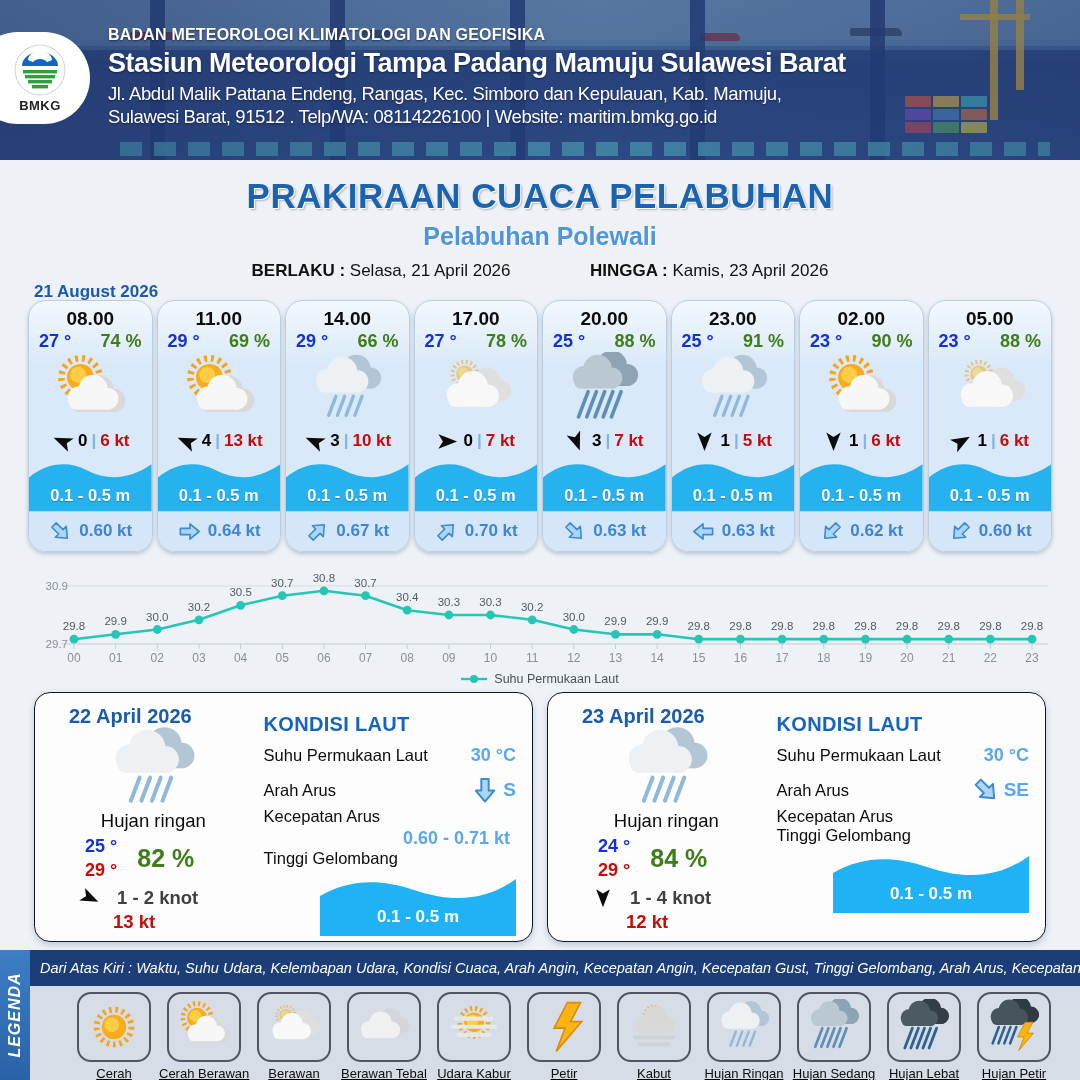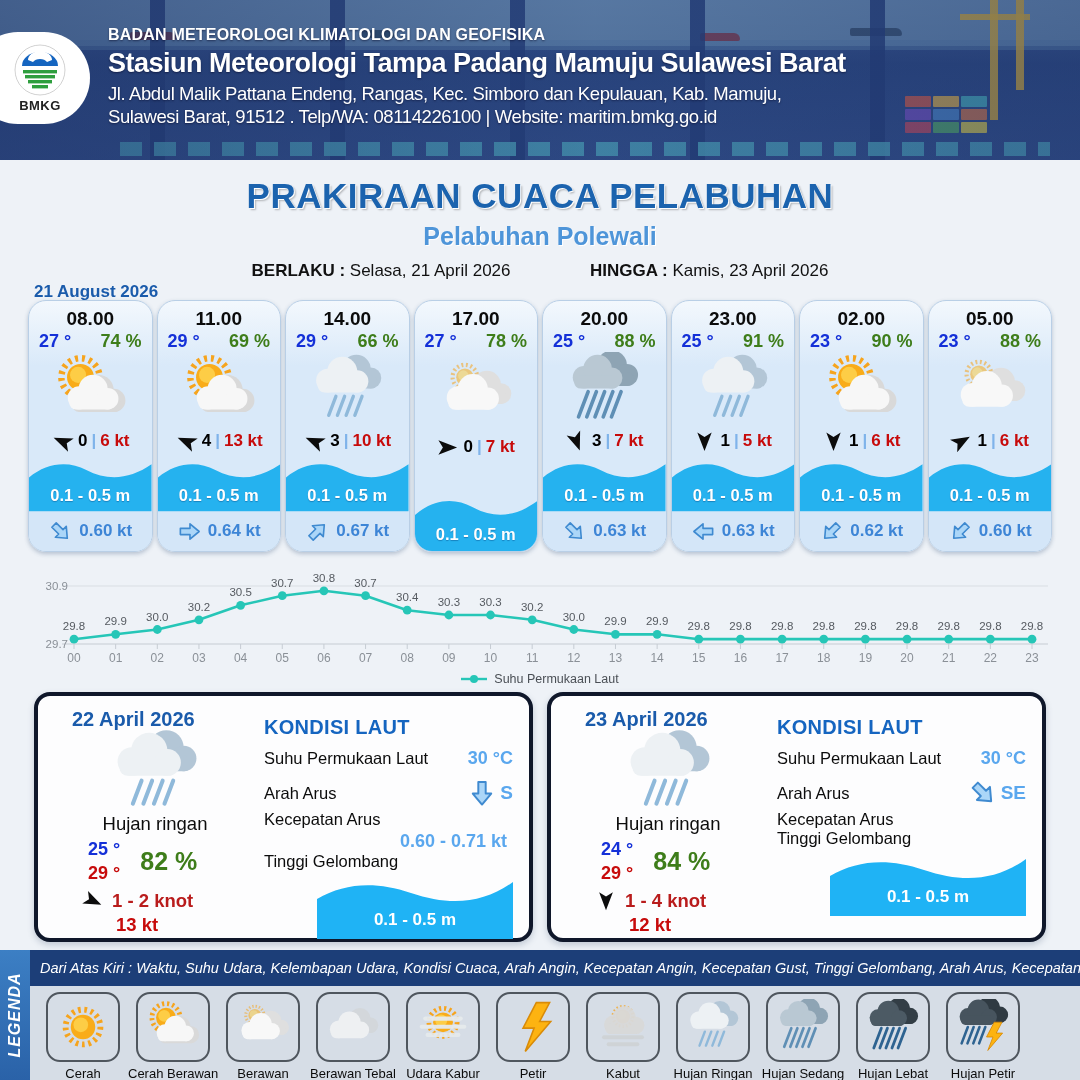--- a/index.html
+++ b/index.html
@@ -62,33 +62,33 @@
   .c-cur{height:42px;background:#d4e6f8;display:flex;align-items:center;justify-content:center;
          gap:6px;font-size:17px;font-weight:800;color:#3d85d6;}
 
   
   .chart-wrap{position:absolute;top:556px;left:28px;right:28px;height:132px;}
   .chart-legend{display:flex;align-items:center;justify-content:center;gap:7px;
                 font-size:12.5px;color:#4a4f55;margin-top:-2px;}
 
   
   .daily{position:absolute;top:692px;left:34px;right:34px;height:250px;display:flex;gap:14px;}
-  .dcard{flex:1;background:#fdfdfe;border:4px solid #0f172a;border-radius:16px;
+  .dcard{flex:1;background:#fdfdfe;border:1px solid #0f172a;border-radius:16px;
          box-shadow:0 3px 6px rgba(60,80,110,.25);display:flex;padding:12px 16px;box-sizing:border-box;}
   .d-left{width:44%;position:relative;}
   .d-date{font-size:20px;font-weight:800;color:#1a5bab;margin-left:18px;}
   .d-icon{height:88px;display:flex;justify-content:center;margin-top:-4px;}
   .d-cond{text-align:center;font-size:18.5px;color:#0c0c0c;margin-top:-2px;}
   .d-temps{display:flex;align-items:center;margin-left:34px;margin-top:2px;gap:20px;}
   .d-tt{display:flex;flex-direction:column;font-size:18px;font-weight:800;line-height:1.35;}
   .d-tmin{color:#1430d8;}
   .d-tmax{color:#c70b0b;}
   .d-hum{font-size:25px;font-weight:800;color:#3e7d1a;}
-  .d-wind{display:flex;align-items:flex-end;gap:8px;margin-left:28px;margin-top:4px;
-          font-size:18.5px;font-weight:800;color:#b91c1c;}
+  .d-wind{display:flex;align-items:flex-end;gap:16px;margin-left:28px;margin-top:4px;
+          font-size:18.5px;font-weight:800;color:#404040;}
   .d-gust{margin-left:62px;margin-top:2px;font-size:18.5px;font-weight:800;color:#c70b0b;}
   .d-right{width:56%;position:relative;padding-left:8px;box-sizing:border-box;}
   .k-head{font-size:20px;font-weight:800;color:#1565c0;margin-top:8px;letter-spacing:.3px;}
   .k-row{display:flex;justify-content:space-between;align-items:center;margin-top:9px;
          font-size:16.5px;color:#0c0c0c;}
   .k-val{color:#5aa7ee;font-weight:800;font-size:18px;text-align:center;}
   .k-dir{display:flex;align-items:center;gap:3px;color:#5aa7ee;font-weight:800;font-size:19px;}
   .k-speed{ text-align:right;color:#5aa7ee;font-weight:800;font-size:18px;margin-top:2px;padding-right:6px;}
   .k-wavebox{position:relative;width:196px;height:64px;margin-left:auto;margin-top:4px;}
   .k-wavebox svg{position:absolute;inset:0;width:100%;height:100%;}
@@ -98,21 +98,21 @@
   
   .legend{position:absolute;top:950px;left:0;width:1080px;height:130px;background:#d6dde6;}
   .lg-strip{position:absolute;left:0;top:0;bottom:0;width:30px;
             background:linear-gradient(#3c7fc4,#2a62a8);display:flex;align-items:center;justify-content:center;}
   .lg-strip span{transform:rotate(-90deg);color:#fff;font-weight:800;font-style:italic;
                  font-size:16px;letter-spacing:1px;white-space:nowrap;}
   .lg-bar{position:absolute;left:30px;right:0;top:0;height:36px;background:#1c3e78;
           color:#fff;font-style:italic;font-size:14.5px;display:flex;align-items:center;
           padding:0 10px;box-sizing:border-box;white-space:nowrap;}
   .lg-items{position:absolute;left:30px;right:0;top:36px;bottom:0;display:flex;
-            justify-content:flex-start;padding:6px 12px 0 8px;box-sizing:border-box;}
+            justify-content:flex-end;padding:6px 21px 0 8px;box-sizing:border-box;text-decoration:underline;}
   .lg-item{width:90px;text-align:center;}
   .lg-tile{width:70px;height:66px;border:2px solid #4f565e;border-radius:14px;margin:0 auto;
            display:flex;align-items:center;justify-content:center;}
   .lg-label{font-size:13px;color:#0c0c0c;margin-top:4px;white-space:nowrap;}
 </style>
 </head>
 <body>
 
 <div class="page">
 
@@ -354,20 +354,26 @@
           </svg>
       <span>0</span>
       <span class="sep">|</span>
       <span class="c-gust">7 kt</span>
     </div>
     <div class="c-wave">
           <svg viewBox="0 0 124 62" preserveAspectRatio="none">
             <path d="M0,26 C18,10 40,8 58,18 C80,30 102,28 124,12 L124,62 L0,62 Z" fill="#25b2ef"></path>
           </svg>
       <span>0.1 - 0.5 m</span>
+    </div>
+    <div class="c-cur">
+      <svg viewBox="0 0 26 26" width="25" height="25">
+            <path d="M3.5,9.8 L13.5,9.8 L13.5,5 L23,13 L13.5,21 L13.5,16.2 L3.5,16.2 Z" fill="#abd6f8" stroke="#3f8ad0" stroke-width="1.7" stroke-linejoin="round" transform="rotate(-45 13 13)"></path>
+          </svg>
+      <span>0.70 kt</span>
     </div>
       </div>
       <div class="card">
     <div class="c-time">20.00</div>
     <div class="c-th">
       <span class="c-temp">25 °</span>
       <span class="c-hum">88 %</span>
     </div>
     <div class="c-icon">
           <svg viewBox="0 0 48 48" width="76" height="76">

